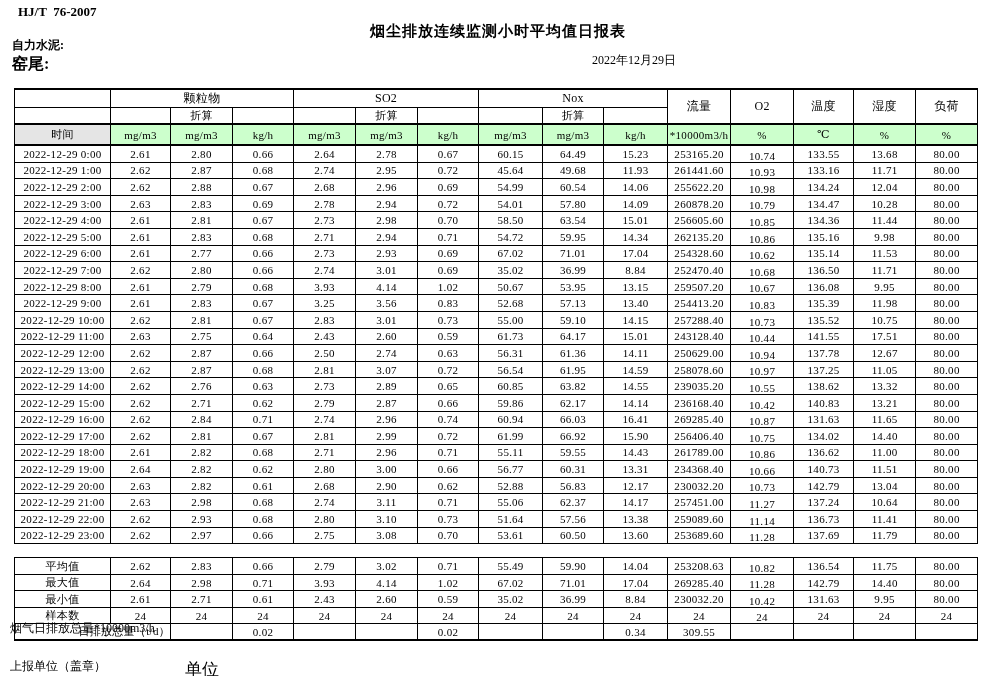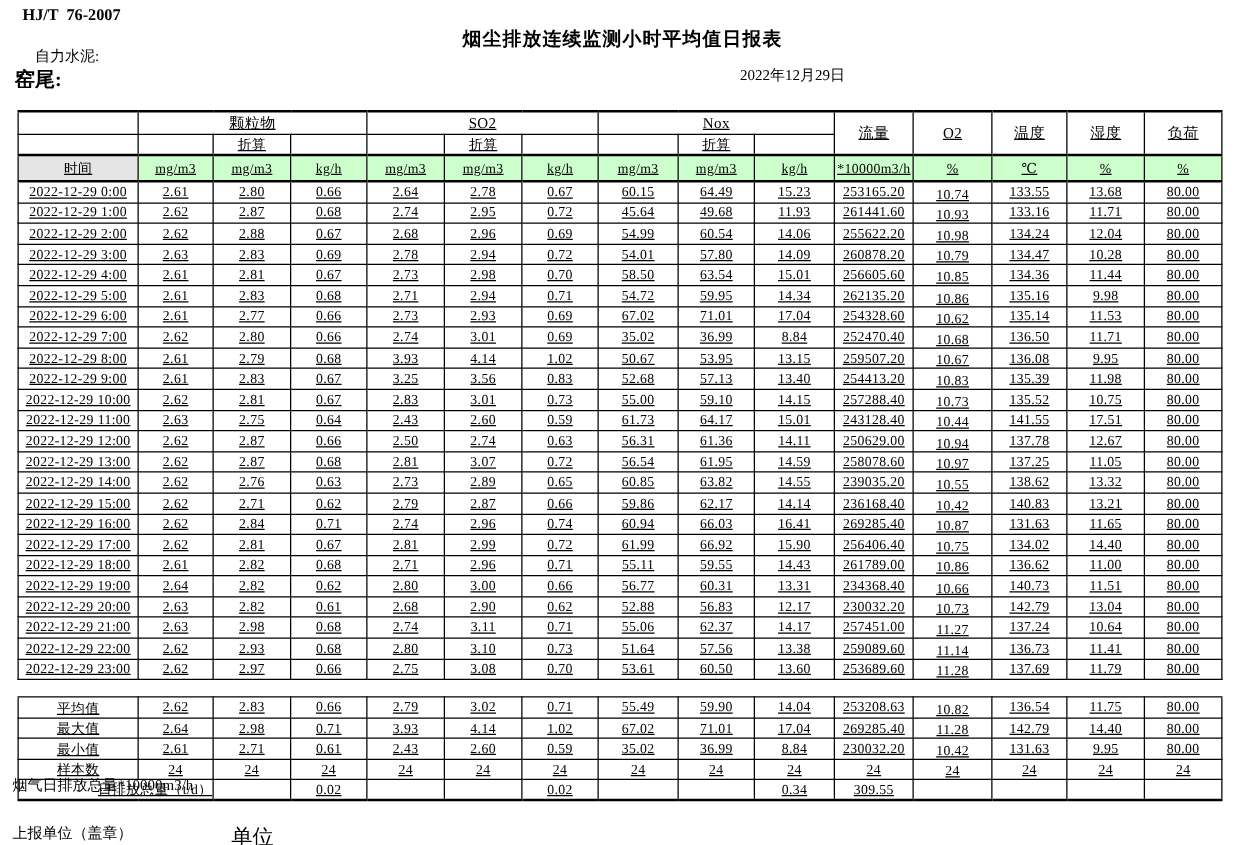--- a/index.html
+++ b/index.html
@@ -3,24 +3,24 @@
 <meta charset="utf-8">
 <style>
   html,body{margin:0;padding:0;}
   body{
     width:996px;height:676px;position:relative;background:#ffffff;
     font-family:"Liberation Serif","DejaVu Serif",serif;color:#000;
     overflow:hidden;
   }
   .standard{position:absolute;top:4px;left:18px;font-size:13px;font-weight:bold;white-space:pre;}
   .title{position:absolute;top:22px;left:0;right:0;text-align:center;font-size:15px;font-weight:bold;letter-spacing:1px;}
-  .company{position:absolute;top:37px;left:28px;font-size:12px;font-weight:normal;}
+  .company{position:absolute;top:37px;left:12px;font-size:12px;font-weight:bold;}
   .station{position:absolute;top:54px;left:12px;font-size:16px;font-weight:bold;}
   .date{position:absolute;top:52px;left:592px;font-size:12px;}
-  .tbl-wrap{position:absolute;top:88px;left:14px;text-decoration:underline;}
+  .tbl-wrap{position:absolute;top:88px;left:14px;}
   table{border-collapse:collapse;table-layout:fixed;width:963px;}
   td{border:1px solid #000;text-align:center;vertical-align:middle;
      font-size:11px;padding:0;letter-spacing:0.3px;overflow:hidden;white-space:nowrap;}
   .group-row td{height:14px;font-size:12px;border-top:2px solid #000;}
   .sub-row td{height:13px;font-size:11px;}
   .unit-row td{height:19px;border-top:2px solid #000;border-bottom:2px solid #000;}
   .data-row td{height:15.6px;}
   .spacer-row td{height:13px;border-left:none;border-right:none;}
   .summary-row td{height:15.5px;}
   .total-row td{height:15px;border-bottom:2px solid #000;}

